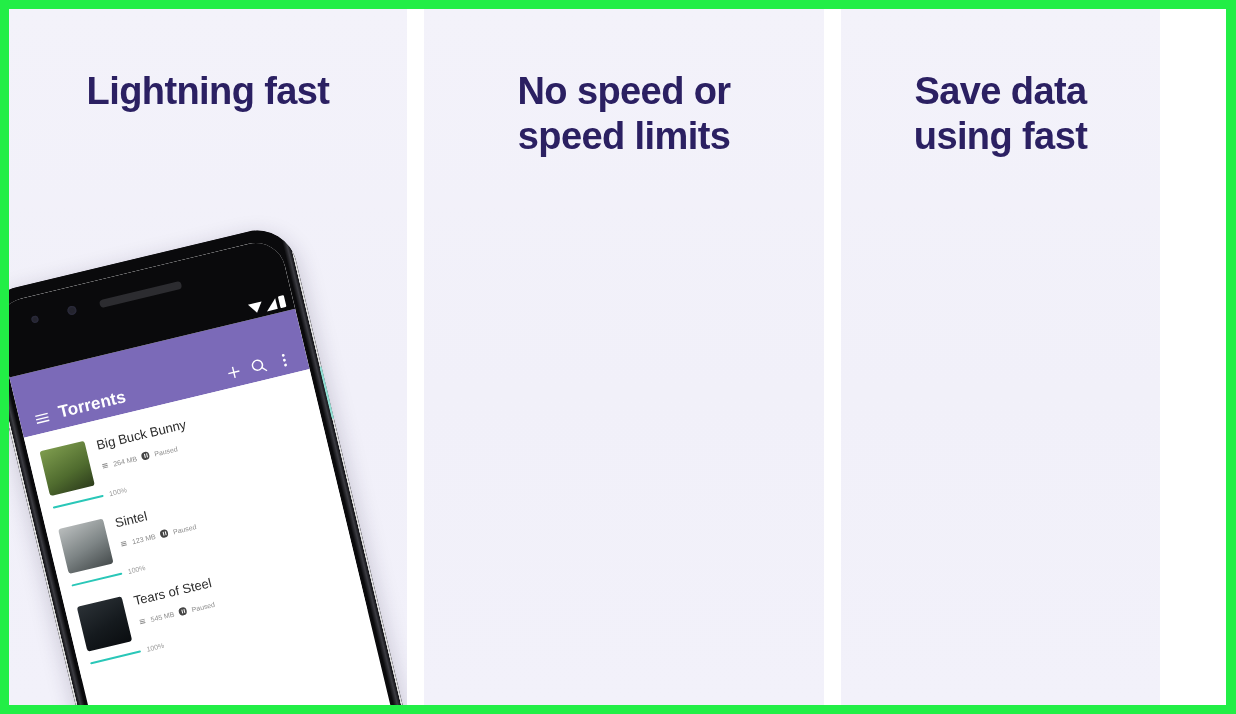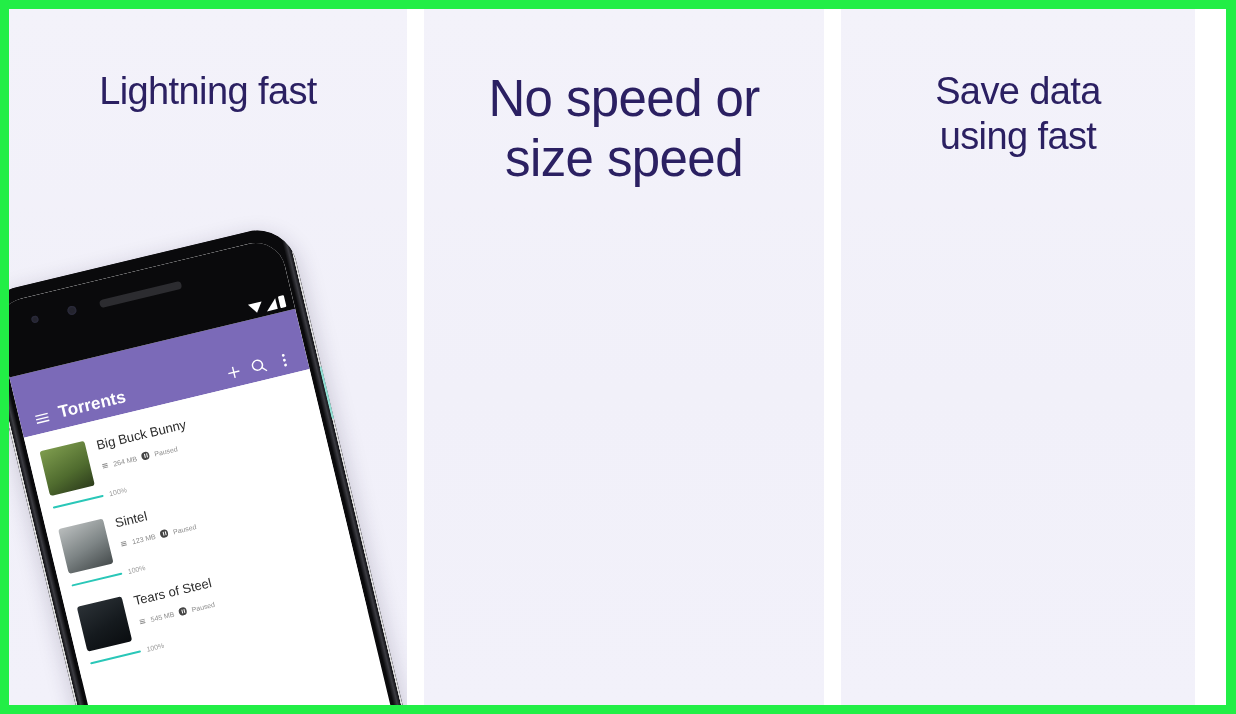--- a/index.html
+++ b/index.html
@@ -23,35 +23,35 @@
 
   
   .panel {
     position: absolute;
     top: 0; bottom: 0;
     background: linear-gradient(180deg,#f3f2fa 0%, #f1f0f9 55%, #f2f1fa 100%);
     overflow: hidden;
   }
   #panel-0 { left: 0px;   width: 398px; }
   #panel-1 { left: 415px; width: 400px; }
-  #panel-2 { left: 832px; width: 354px; padding-left: 36px; }
+  #panel-2 { left: 832px; width: 319px; padding-left: 36px; }
 
   .headline {
     position: absolute;
     left: 0; right: 0; top: 56px;
     text-align: center;
     color: #2b2062;
-    font-weight: normal;
+    font-weight: bold;
     font-size: 39px;
     line-height: 1.18;
     letter-spacing: -0.6px;
     padding: 0 14px;
   }
   #panel-0 .headline { font-size: 38px; top: 60px; }
-  #panel-1 .headline { font-size: 51px; top: 60px; }
+  #panel-1 .headline { font-size: 38px; top: 60px; }
   #panel-2 .headline { font-size: 38px; top: 60px; }
 
   
   .phone {
     position: absolute;
     background: #111114;
     border-radius: 34px 34px 0 0;
     box-shadow: 0 6px 22px rgba(40,30,70,.22);
     overflow: hidden;
   }
@@ -301,21 +301,21 @@
           </div>
         </div>
       </div>
       <div class="side-btn"></div>
     </div>
   </div>
 
   <div class="panel" id="panel-1">
     <div class="headline">
       <div>No speed or</div>
-      <div>size speed</div>
+      <div>speed limits</div>
     </div>
 
   </div>
 
   <div class="panel" id="panel-2">
     <div class="headline">
       <div>Save data</div>
       <div>using fast</div>
     </div>
 

